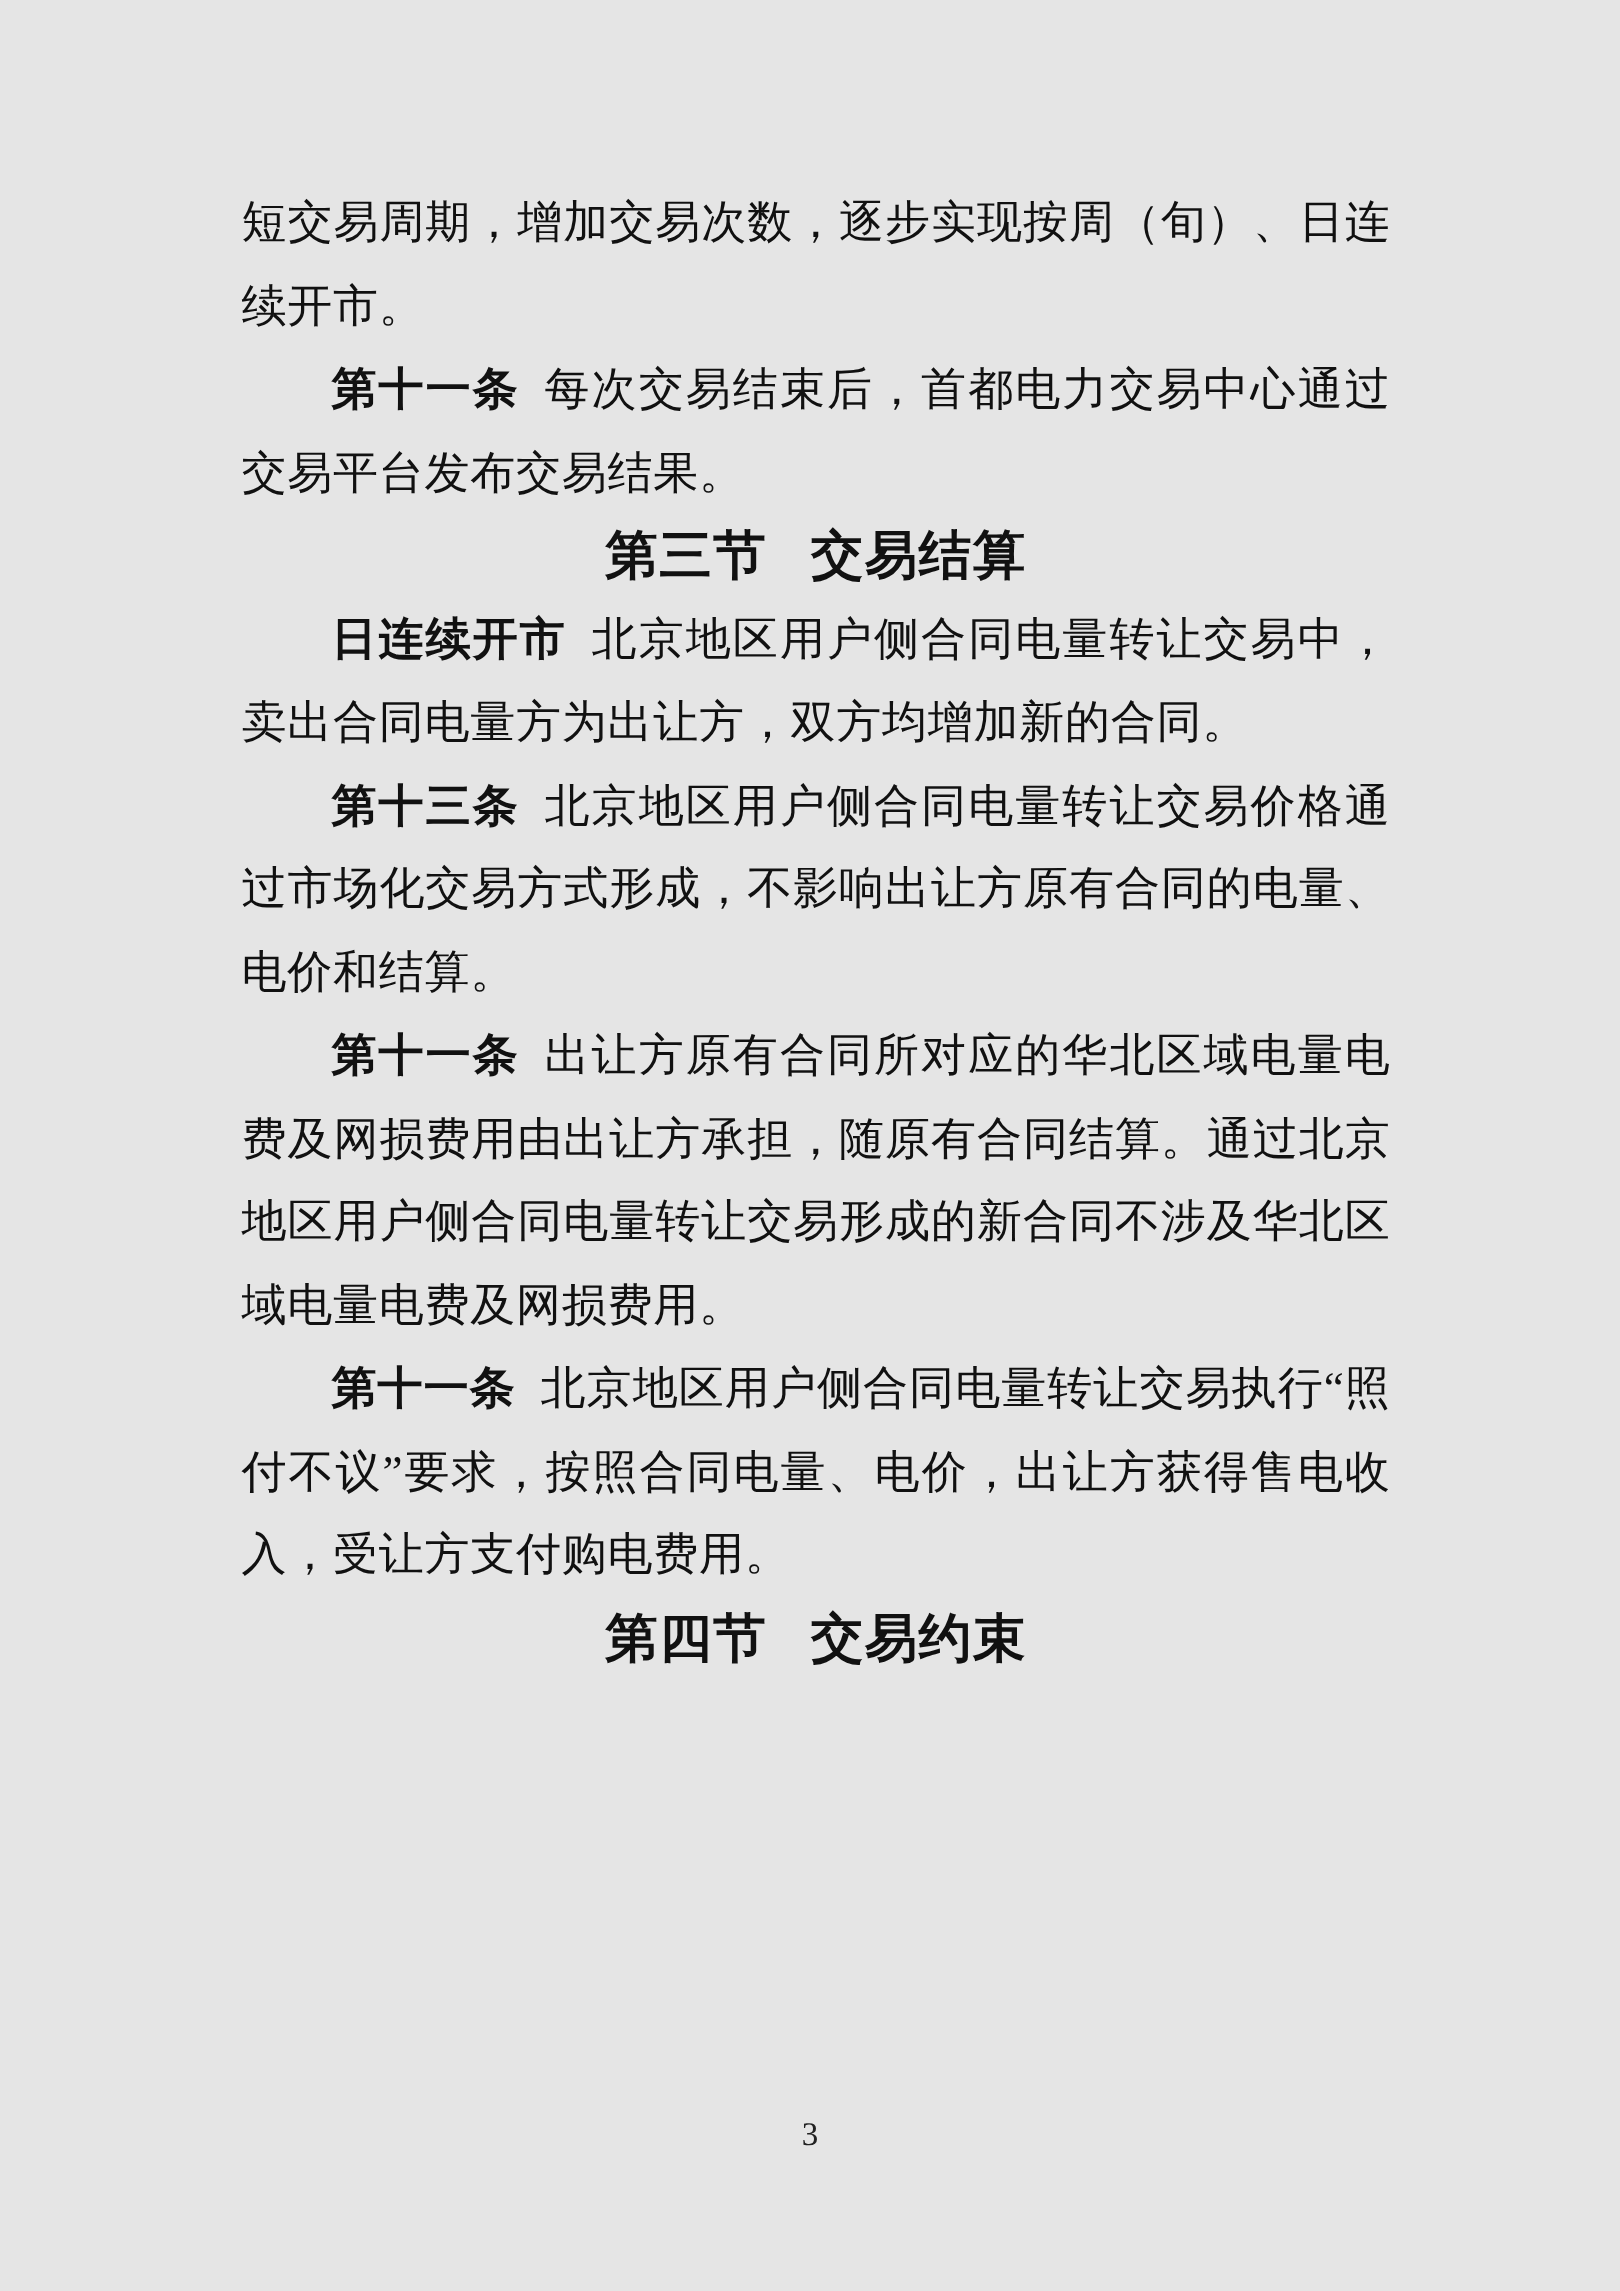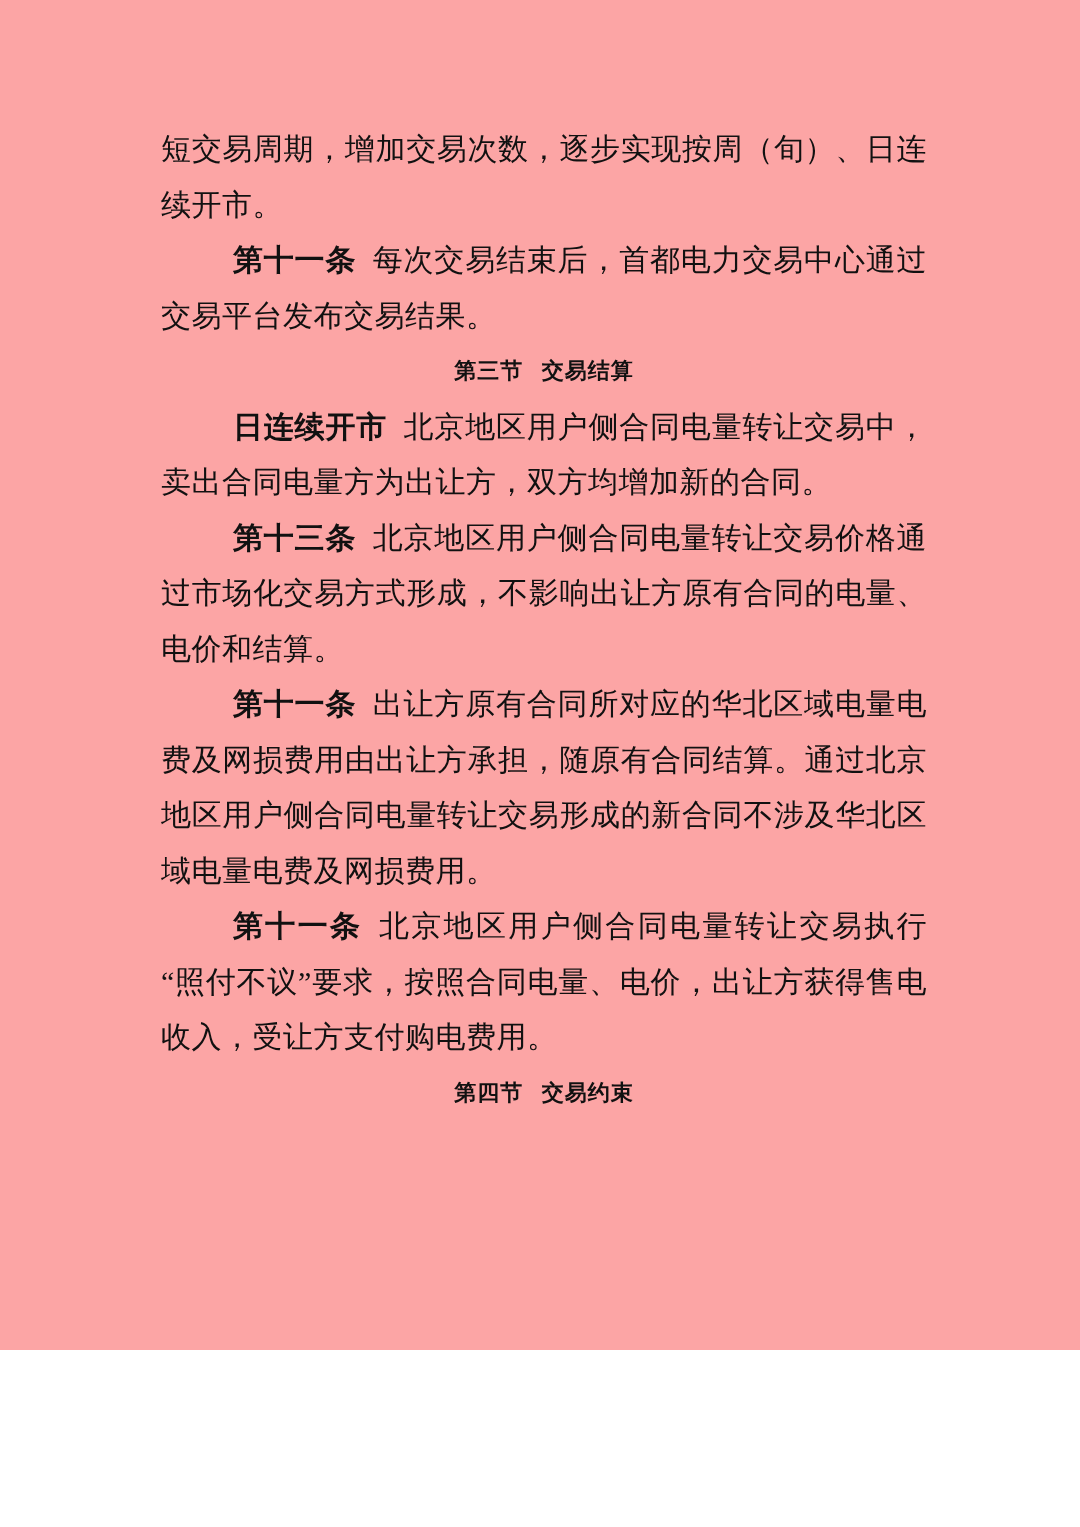--- a/index.html
+++ b/index.html
@@ -3,22 +3,22 @@
 <meta charset="utf-8">
 <style>
   html, body {
     margin: 0;
     padding: 0;
     background: #ffffff;
   }
   .page {
     position: relative;
     width: 1080px;
-    height: 1350px;
-    background: #fca5a5;
+    height: 1527px;
+    background: #e5e5e5;
     overflow: hidden;
     color: #111111;
     font-family: "Liberation Serif", "DejaVu Serif", serif;
   }
   .content {
     position: absolute;
     left: 161px;
     top: 121px;
     width: 766px;
   }
@@ -30,25 +30,24 @@
     text-align: justify;
     text-indent: 2em;
   }
   .para.no-indent {
     text-indent: 0;
   }
   .lead {
     font-weight: bold;
     margin-right: 0.55em;
     white-space: nowrap;
-    margin-left: 12px;
   }
   .heading {
     margin: 0;
-    font-size: 22px;
+    font-size: 35px;
     line-height: 55.5px;
     font-weight: bold;
     text-align: center;
     text-indent: 0;
     letter-spacing: 1px;
     word-spacing: 0.55em;
   }
   .page-number {
     position: absolute;
     left: 0;

